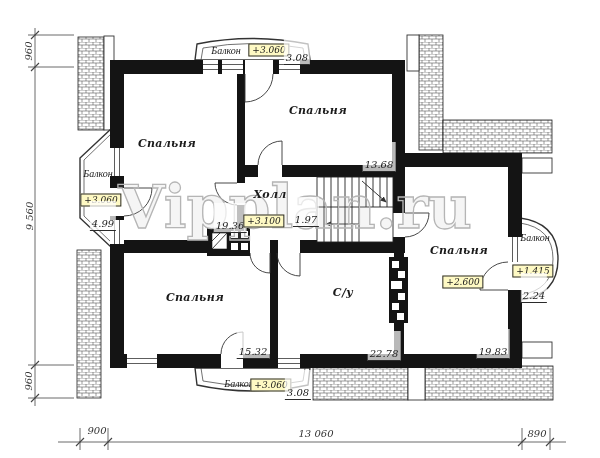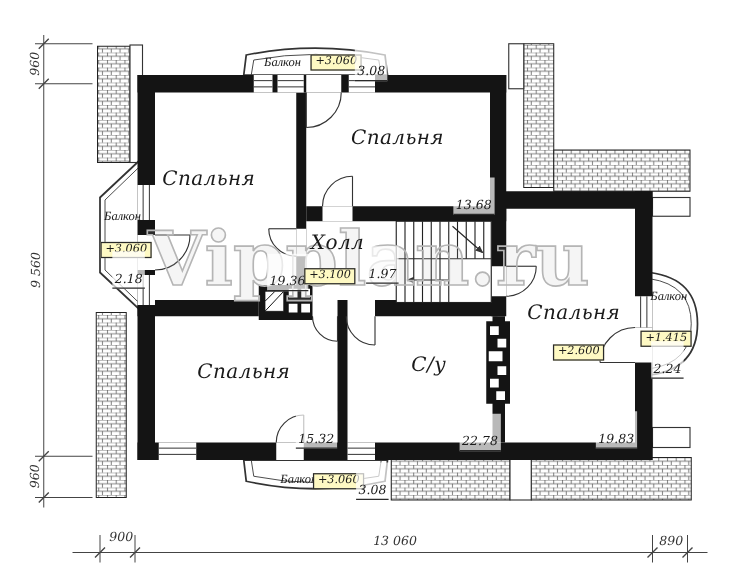--- a/index.html
+++ b/index.html
@@ -1,21 +1,21 @@
 <!DOCTYPE html>
 <html><head>
 <meta charset="utf-8">
 <style>
   html,body{margin:0;padding:0;background:#fff;}
   .stage{position:relative;width:600px;height:458px;background:#ffffff;overflow:hidden;
          font-family:"DejaVu Serif",serif;}
   .stage svg{position:absolute;left:0;top:0;}
   .t{position:absolute;transform:translate(-50%,-50%);white-space:nowrap;color:#1a1a1a;
      font-style:italic;line-height:1;}
-  .room{font-size:16px;letter-spacing:.3px;}
+  .room{font-size:11px;letter-spacing:.3px;font-weight:bold;}
   .area{font-size:10px;border-bottom:1px solid #2a2a2a;padding:18px 2px 1px;background:rgba(255,255,255,.7);}
   .elev{font-size:9px;border:1px solid #2a2a2a;background:#fef9c3;padding:1px 3px;}
   .bal{font-size:10px;font-family:Liberation Serif, serif;}
   .dim{font-size:10px;color:#333;}
   .rot{transform:translate(-50%,-50%) rotate(-90deg);}
 </style>
 </head>
 <body>
 
 <div class="stage">
@@ -211,21 +211,21 @@
 <div class="t room" style="left:459px;top:250px">Спальня</div>
 <div class="t elev" style="left:463px;top:282px">+2.600</div>
 <div class="t area" style="left:493px;top:344px">19.83</div>
 
 <div class="t bal" style="left:226px;top:51px">Балкон</div>
 <div class="t elev" style="left:269px;top:50px">+3.060</div>
 <div class="t area" style="left:297px;top:50px">3.08</div>
 
 <div class="t bal" style="left:98px;top:174px">Балкон</div>
 <div class="t elev" style="left:101px;top:200px">+3.060</div>
-<div class="t area" style="left:103px;top:216px">2.18</div>
+<div class="t area" style="left:103px;top:216px">4.99</div>
 
 <div class="t bal" style="left:239px;top:384px">Балкон</div>
 <div class="t elev" style="left:271px;top:385px">+3.060</div>
 <div class="t area" style="left:298px;top:385px">3.08</div>
 
 <div class="t bal" style="left:535px;top:238px">Балкон</div>
 <div class="t elev" style="left:533px;top:271px">+1.415</div>
 <div class="t area" style="left:534px;top:288px">2.24</div>
 
 <div class="t dim rot" style="left:29px;top:51px">960</div>

